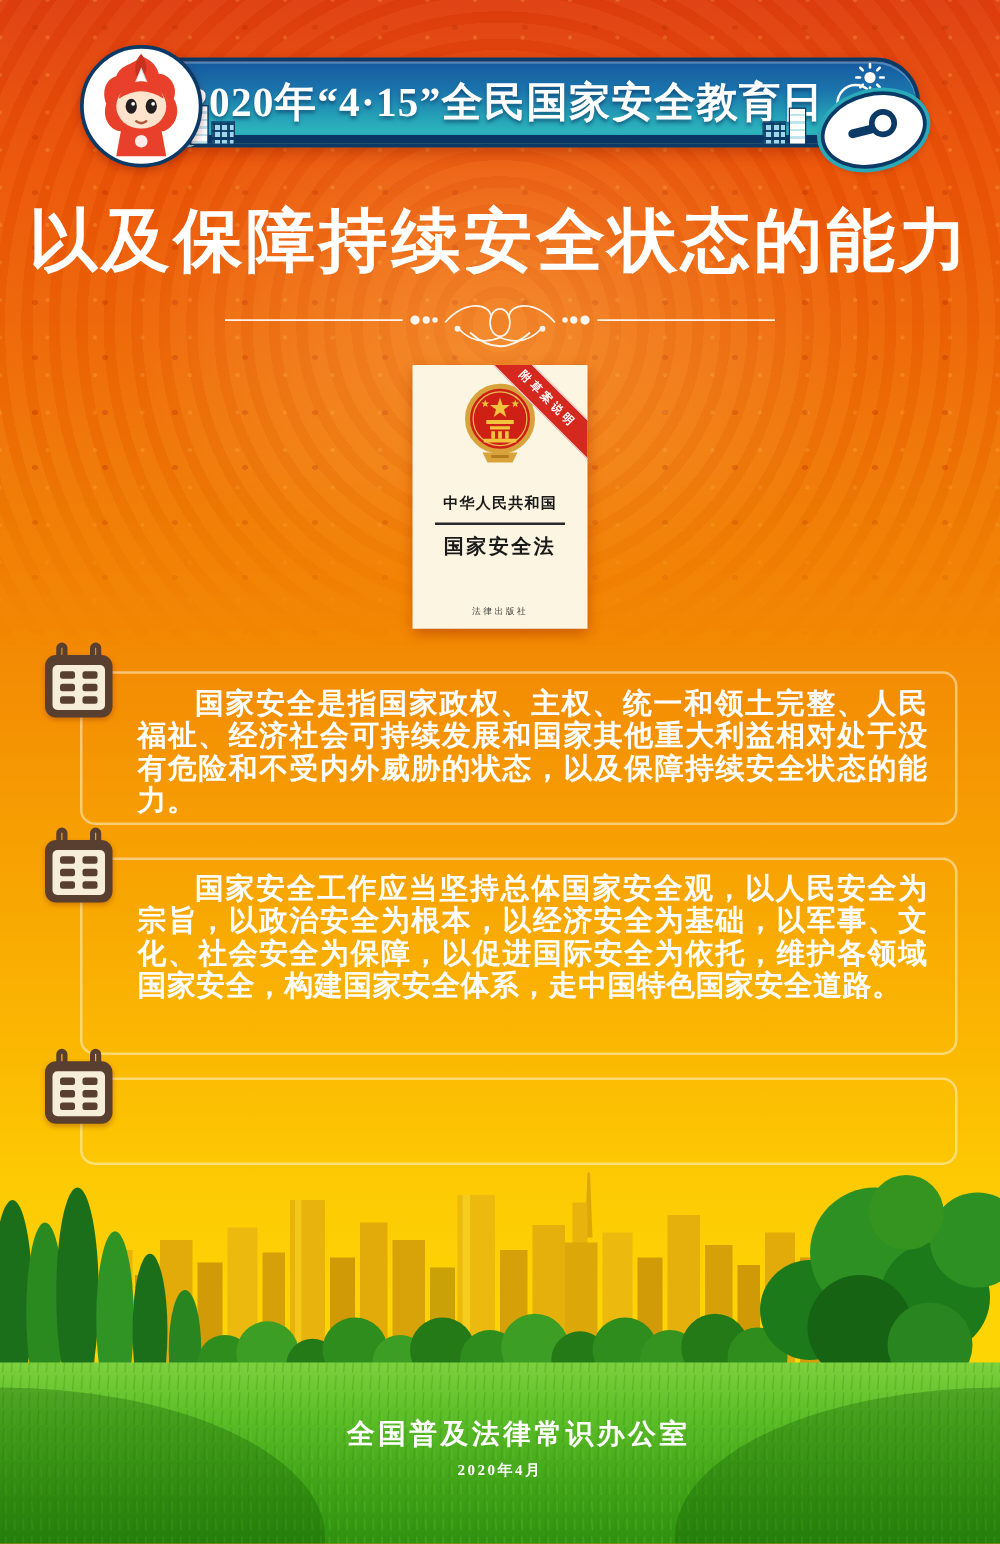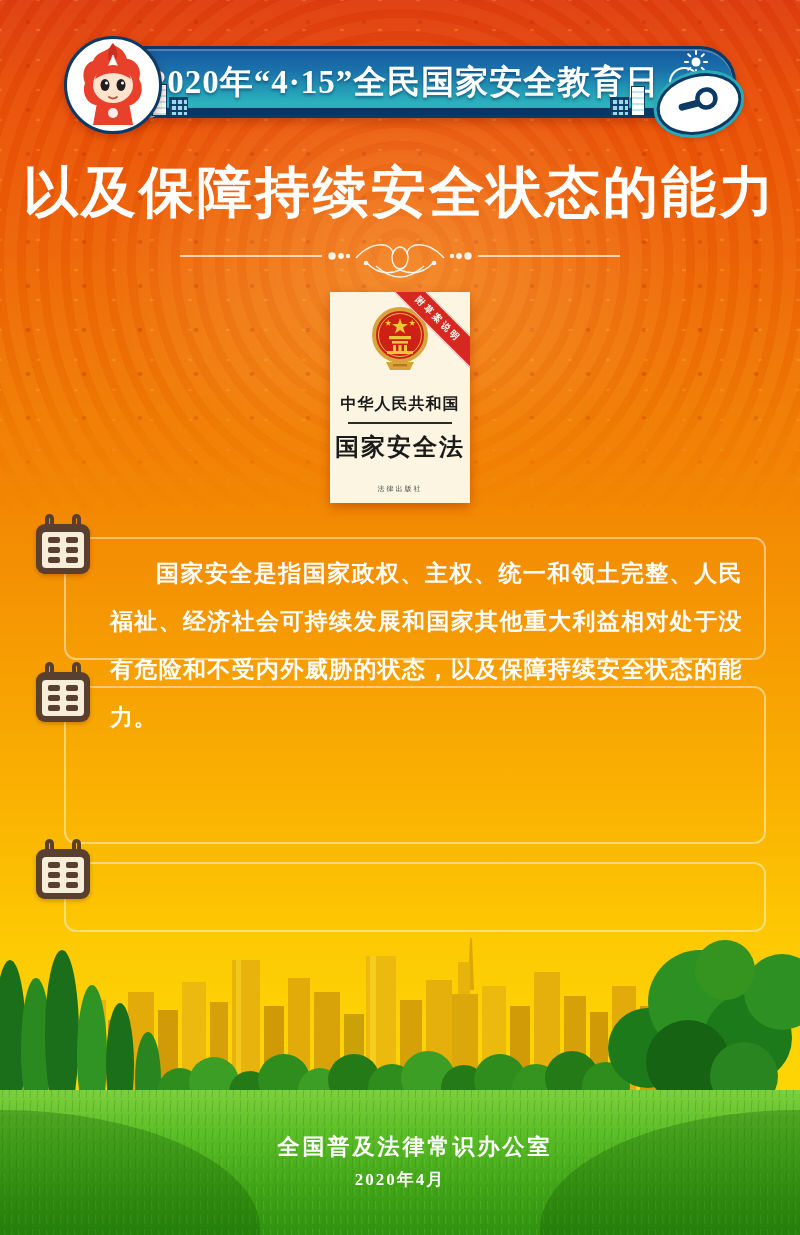--- a/index.html
+++ b/index.html
@@ -85,49 +85,49 @@
   }
   .ribbon{
     position:absolute; top:16px; right:-38px; width:140px; transform:rotate(45deg);
     background:#d5281e; color:#fff; text-align:center; font-size:9px; font-weight:bold;
     letter-spacing:3px; padding:4px 0;
     border-top:1px solid rgba(255,255,255,.85); border-bottom:1px solid rgba(255,255,255,.85);
   }
   .book-emblem{ position:absolute; left:50%; top:14px; transform:translateX(-50%); }
   .book-title{ position:absolute; left:0; top:102px; width:100%; text-align:center;
     font-family:"Liberation Serif", serif; color:#1a1a1a; }
-  .book-title .l1{ font-size:16px; font-weight:bold; letter-spacing:1px; }
+  .book-title .l1{ font-size:12px; font-weight:bold; letter-spacing:1px; }
   .book-title .rule{ width:104px; height:1.5px; background:#2a2a2a; margin:7px auto; }
-  .book-title .l2{ font-size:24px; font-weight:bold; letter-spacing:2px; }
+  .book-title .l2{ font-size:16px; font-weight:bold; letter-spacing:2px; }
   .publisher{ position:absolute; left:0; bottom:9px; width:100%; text-align:center;
     font-size:7px; color:#444; letter-spacing:2px; }
   
   .sec-box{
     position:absolute; left:64px; width:702px;
     border:2px solid rgba(255,243,210,.55); border-radius:12px;
   }
   .sec-text{
     position:absolute; color:#fff; font-size:23px; font-weight:bold;
-    line-height:48px; text-align:justify; text-indent:2em; letter-spacing:.5px;
+    line-height:26px; text-align:justify; text-indent:2em; letter-spacing:.5px;
   }
   .cal{ position:absolute; left:36px; width:54px; height:50px; background:#583f30;
     border-radius:9px; padding:8px 6px 6px; z-index:4;
     box-shadow:0 2px 4px rgba(120,30,0,.3); }
   .cal .pad{ background:#f7eed9; border-radius:4px; height:100%;
     display:grid; grid-template-columns:1fr 1fr; gap:4px 6px; padding:5px 6px; }
   .cal .pad i{ background:#583f30; border-radius:2px; min-height:4px; }
   .cal .ring{ position:absolute; top:-10px; width:9px; height:16px;
     border:4px solid #583f30; border-radius:6px; }
   .cal .r1{ left:9px; } .cal .r2{ right:9px; }
   
   .scene{ position:absolute; left:0; bottom:0; width:800px; height:305px; }
   .footer{ position:absolute; left:0; top:1132px; width:100%; text-align:center;
     color:#fff; font-family:"Liberation Serif", serif; font-weight:bold; z-index:8; }
   .footer .org{ font-size:22px; letter-spacing:3px;margin-left:30px; }
-  .footer .date{ font-size:17px; letter-spacing:2px; margin-top:6px; }
+  .footer .date{ font-size:12px; letter-spacing:2px; margin-top:6px; }
 </style>
 </head>
 <body>
 
 <div class="poster">
   <div class="texture"></div>
 
   <div class="banner">
     <div class="banner-text">
       <span>2020年“4·15”全民国家安全教育日</span>
@@ -255,20 +255,21 @@
     <div class="pad">
         <i></i>
         <i></i>
         <i></i>
         <i></i>
         <i></i>
         <i></i>
       </div>
   </div>
   <div class="sec-box" style="top:686px; height:158px;"></div>
+  <div class="sec-text" style="left:110px; width:632px; top:697px;">国家安全工作应当坚持总体国家安全观，以人民安全为宗旨，以政治安全为根本，以经济安全为基础，以军事、文化、社会安全为保障，以促进国际安全为依托，维护各领域国家安全，构建国家安全体系，走中国特色国家安全道路。</div>
 
   <div class="cal" style="top:849px;">
     <span class="ring r1"></span>
       <span class="ring r2"></span>
     <div class="pad">
         <i></i>
         <i></i>
         <i></i>
         <i></i>
         <i></i>

